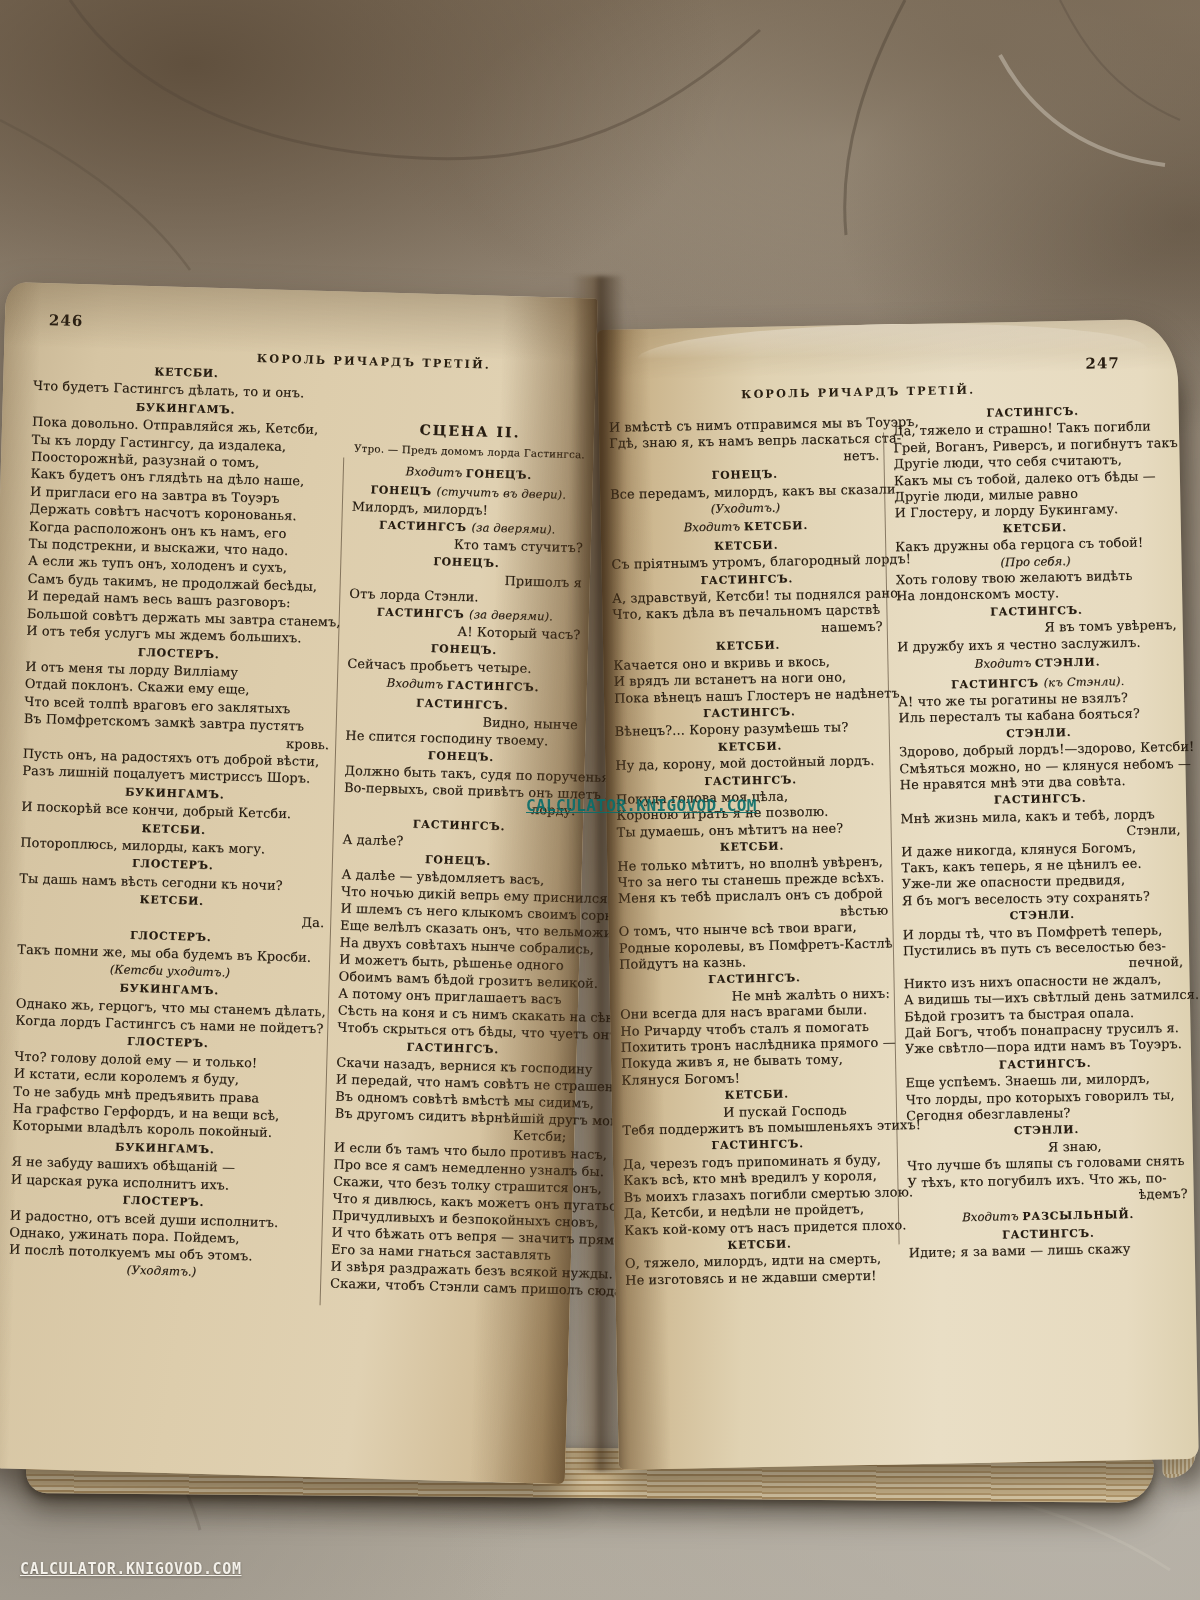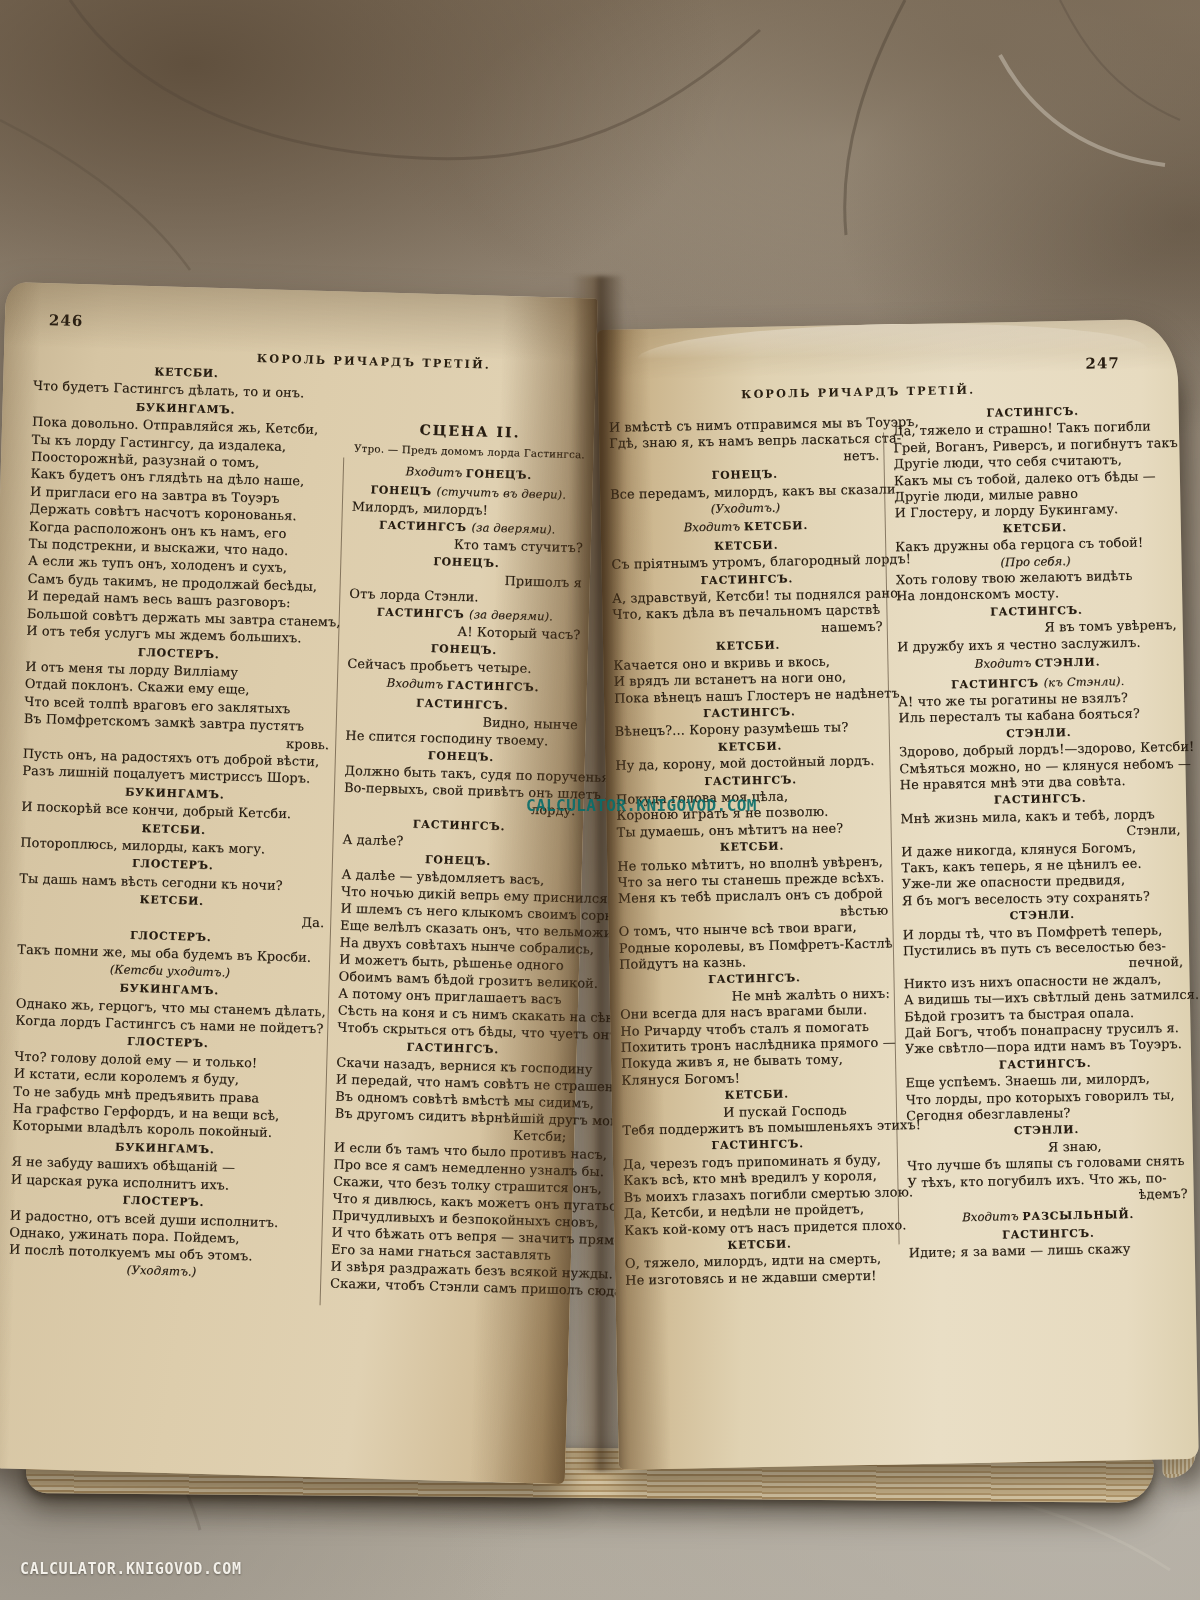--- a/index.html
+++ b/index.html
@@ -89,21 +89,21 @@
   .b-sp .it-p{font-weight:400;font-style:italic;font-size:11.4px;letter-spacing:0.2px;}
   .b-st{text-align:center;font-style:italic;font-size:11.8px;line-height:var(--lh);}
   .b-en{text-align:center;font-size:11.8px;line-height:var(--lh);margin:2px 0 1px;}
   .b-en .it{font-style:italic;}
   .b-en .bd{font-weight:700;font-size:10.8px;letter-spacing:0.9px;}
   .b-sc{text-align:center;font-weight:700;font-size:14px;letter-spacing:2px;line-height:22px;margin-bottom:2px;}
   .b-sd{text-align:center;font-size:10.2px;line-height:15px;margin-bottom:6px;letter-spacing:0.3px;}
   .divider{position:absolute;width:1px;background:rgba(58,44,28,0.55);}
 
   
-  .wm{font-family:"DejaVu Sans Mono","Liberation Mono",monospace;position:absolute;z-index:10;white-space:nowrap;}
+  .wm{font-family:"DejaVu Sans Mono","Liberation Mono",monospace;position:absolute;z-index:10;white-space:nowrap;text-decoration:underline;}
   .wm-center{left:526px;top:796px;font-size:16px;font-weight:700;letter-spacing:0.4px;color:rgba(10,110,106,0.92);}
   .wm-corner{left:20px;top:1560px;font-size:15px;font-weight:700;letter-spacing:0.6px;color:#f3f0e9;text-shadow:0 1px 2px rgba(40,35,28,0.5);}
 </style>
 </head>
 <body>
 
 <svg class="veins" width="1200" height="1600">
   <path d="M 70,0 C 130,90 250,150 420,158 C 560,165 660,120 760,30" fill="none" stroke="#54483a" stroke-width="3" opacity="0.45"></path>
   <path d="M 0,120 C 60,150 140,200 190,270" fill="none" stroke="#5c4f40" stroke-width="2.5" opacity="0.4"></path>
   <path d="M 905,0 C 868,70 838,150 846,235" fill="none" stroke="#4e4336" stroke-width="3" opacity="0.45"></path>

